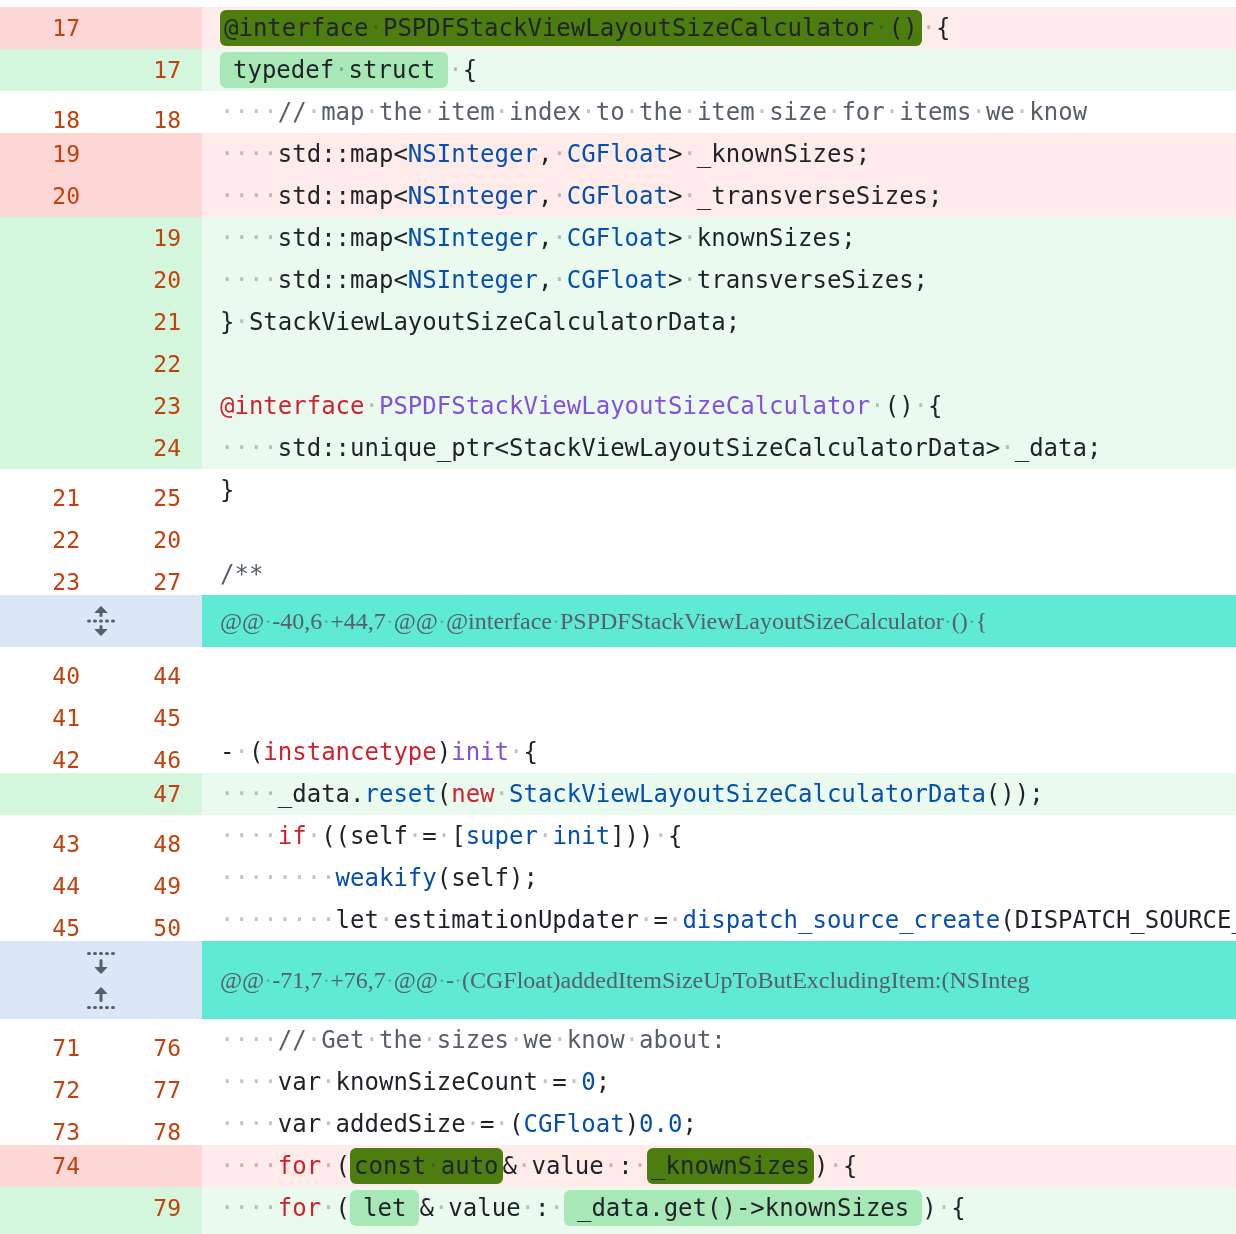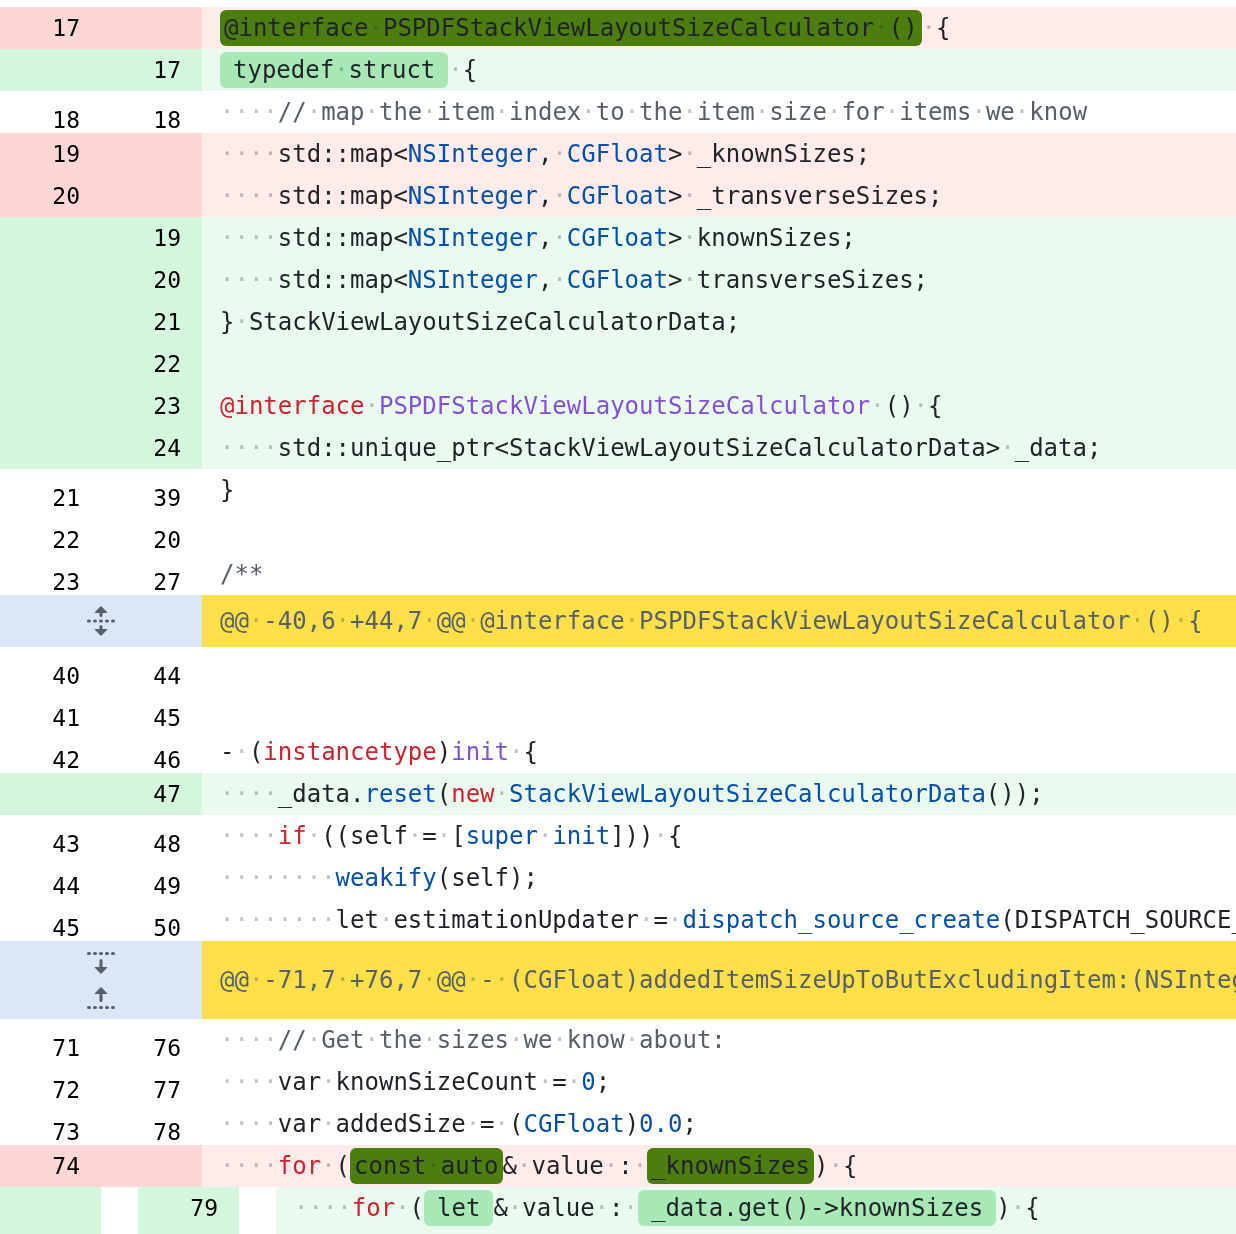--- a/index.html
+++ b/index.html
@@ -5,43 +5,43 @@
   * { box-sizing: border-box; }
   html, body { margin: 0; padding: 0; }
   body {
     width: 1236px; height: 1234px; overflow: hidden;
     background: #ffffff;
     font-family: "DejaVu Sans Mono", "Liberation Mono", monospace;
   }
   .top-strip { height: 7px; background: #ffffff; }
   .diff-body { width: 1236px; }
   .row { display: flex; height: 42px; line-height: 42px; font-size: 24px; }
-  .row:last-child { height: 47px; gap: 37px; }
+  .row:last-child { height: 47px; }
   .num {
     width: 101px; flex: none; text-align: right; padding-right: 21px;
-    color: #000000; font-size: 23px; overflow: hidden;
+    color: #c2410c; font-size: 23px; overflow: hidden;
   }
   .code {
     flex: 1; white-space: pre; overflow: hidden;
     padding-left: 18px; color: #1f2328;
   }
   
   .t-ctx .num  { background: #ffffff; margin-top: 8px; }
   .t-ctx .code { background: #ffffff; }
   .t-del .num  { background: #fcd7d5; }
   .t-del .code { background: #ffebe9; }
   .t-add .num  { background: #d3f6dd; }
   .t-add .code { background: #eafaef; }
   
   .t-hunk .gutter {
     width: 202px; flex: none; background: #dbe7f7;
     display: flex; flex-direction: column; align-items: center;
     justify-content: center; gap: 7px;
   }
-  .t-hunk .code { background: #fde047; color: #57606a; }
+  .t-hunk .code { background: #5eead4; color: #57606a; font-family: Liberation Serif, serif; }
   .t-hunk1 { height: 52px; line-height: 52px; }
   .t-hunk2 { height: 78px; line-height: 78px; }
   .t-hunk .icon-btn { width: 32px; height: 32px; display: block; border: none;
     background: transparent; padding: 0; cursor: pointer; }
   .t-hunk svg { width: 32px; height: 32px; fill: #57606a; display: block; }
   
   .tok-k  { color: #cf222e; }   
   .tok-e  { color: #8250df; }   
   .tok-c  { color: #0550ae; }   
   .tok-cm { color: #57606a; }   
@@ -106,21 +106,21 @@
       <div class="num n2">23</div>
       <div class="code"><span class="tok-k">@interface</span><span><span class="sp">·</span></span><span class="tok-e">PSPDFStackViewLayoutSizeCalculator</span><span><span class="sp">·</span>()<span class="sp">·</span>{</span></div>
     </div>
     <div class="row t-add">
       <div class="num n1"></div>
       <div class="num n2">24</div>
       <div class="code"><span><span class="sp">····</span>std::unique_ptr&lt;StackViewLayoutSizeCalculatorData&gt;<span class="sp">·</span>_data;</span></div>
     </div>
     <div class="row t-ctx">
       <div class="num n1">21</div>
-      <div class="num n2">39</div>
+      <div class="num n2">25</div>
       <div class="code"><span>}</span></div>
     </div>
     <div class="row t-ctx">
       <div class="num n1">22</div>
       <div class="num n2">20</div>
       <div class="code"></div>
     </div>
     <div class="row t-ctx">
       <div class="num n1">23</div>
       <div class="num n2">27</div>

